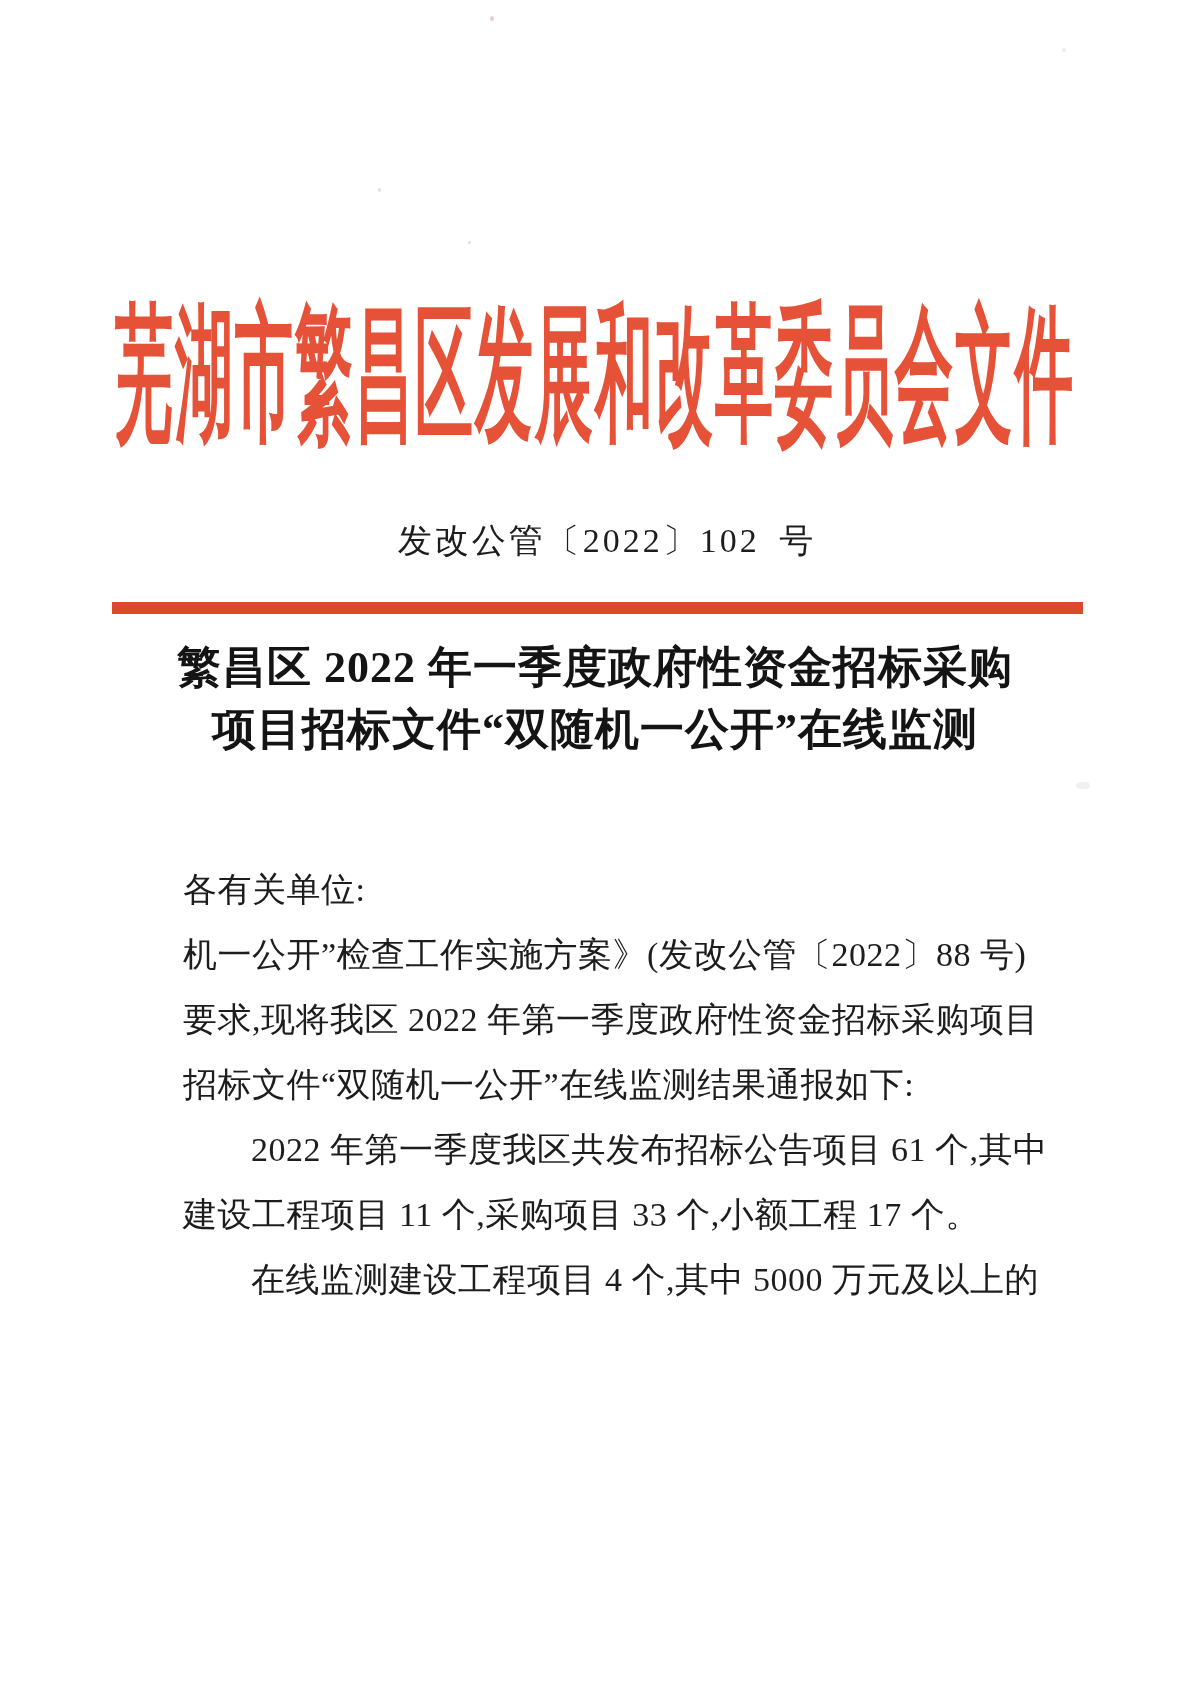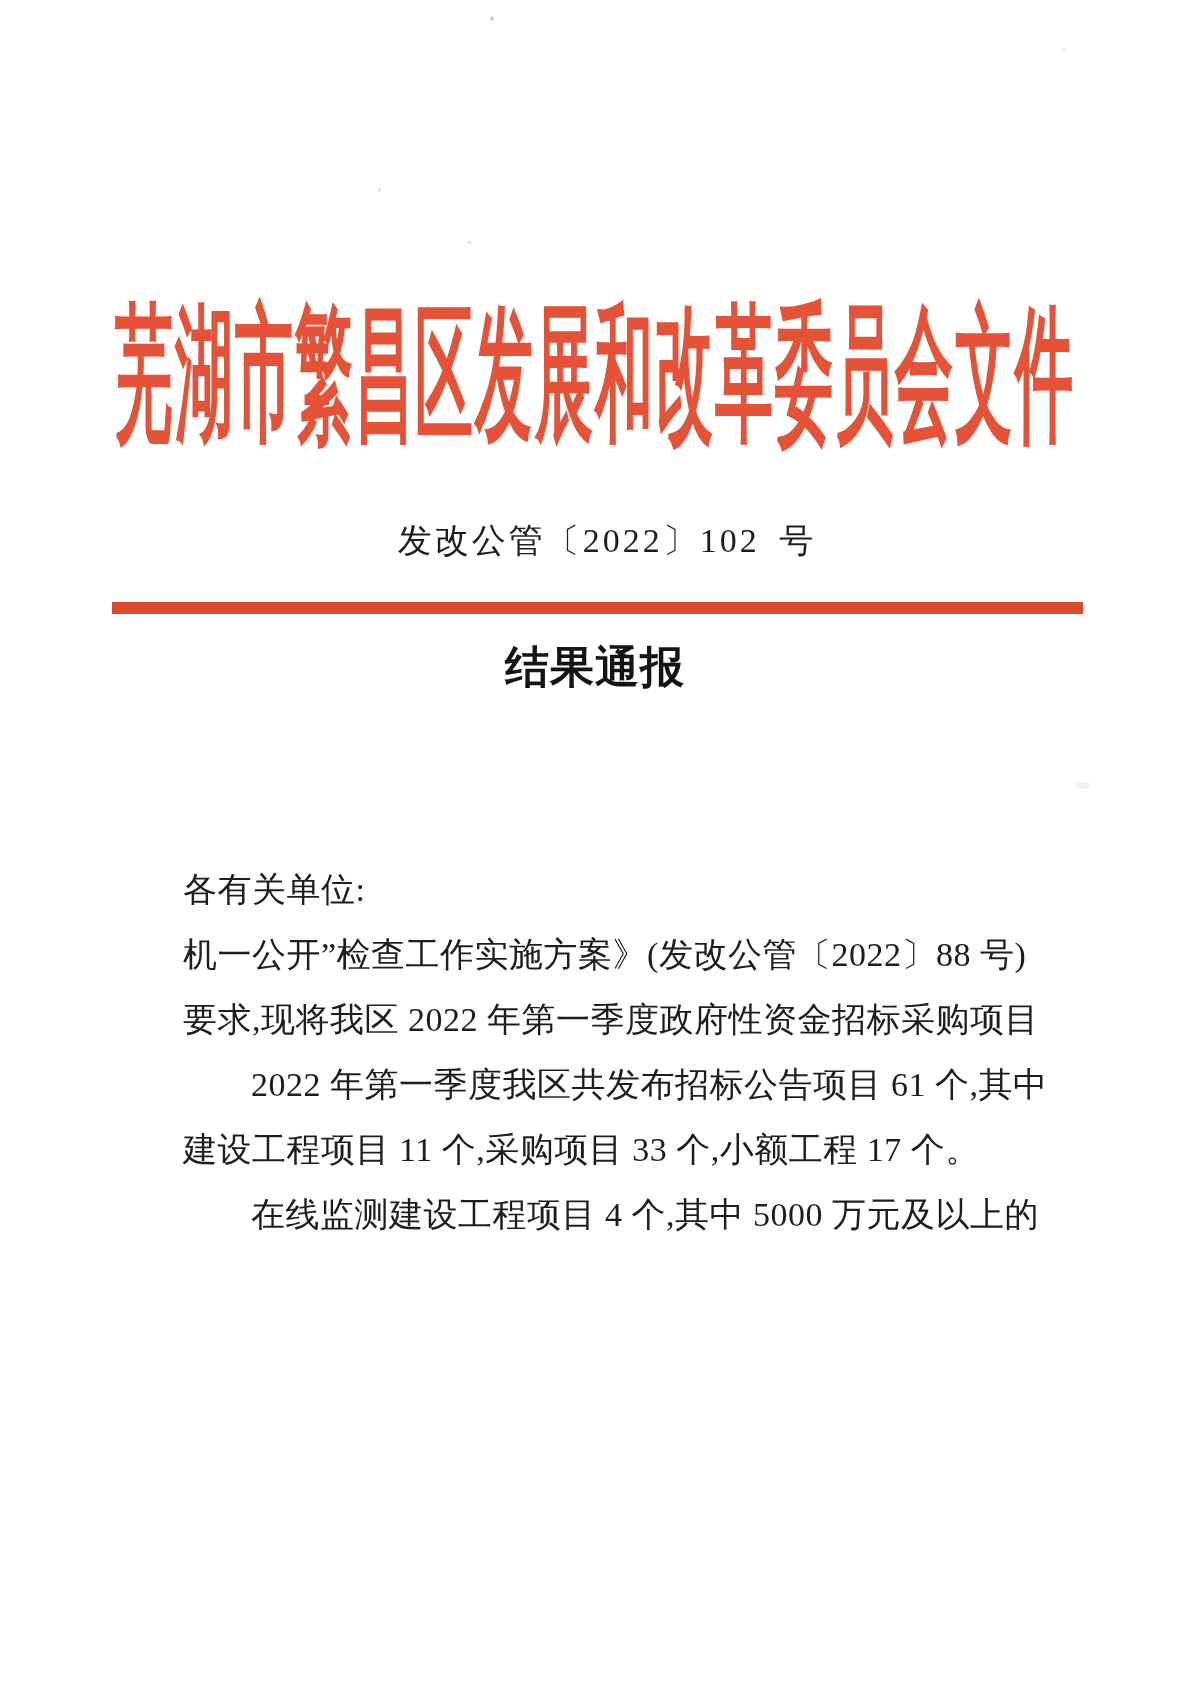--- a/index.html
+++ b/index.html
@@ -112,27 +112,29 @@
   <span class="speck s4"></span>
   <span class="speck s5"></span>
 
   <div class="agency-header" style="color: rgb(230, 82, 56);">芜湖市繁昌区发展和改革委员会文件</div>
 
   <div class="doc-number">发改公管〔2022〕102 号</div>
 
   <div class="red-rule" style="background: rgb(220, 74, 45);"></div>
 
   <div class="doc-title" id="title-lines">
-      <div class="title-line">结果通报</div>
+      <div class="title-line">繁昌区 2022 年一季度政府性资金招标采购</div>
+      <div class="title-line">项目招标文件“双随机一公开”在线监测</div>
     </div>
 
   <div class="body-block" style="color: rgb(29, 29, 29);">
     <div class="body-line">各有关单位:</div>
     <div id="body-lines">
         <div class="body-line">机一公开”检查工作实施方案》(发改公管〔2022〕88 号)</div>
         <div class="body-line">要求,现将我区 2022 年第一季度政府性资金招标采购项目</div>
+        <div class="body-line">招标文件“双随机一公开”在线监测结果通报如下:</div>
         <div class="body-line indent">2022 年第一季度我区共发布招标公告项目 61 个,其中</div>
         <div class="body-line">建设工程项目 11 个,采购项目 33 个,小额工程 17 个。</div>
         <div class="body-line indent">在线监测建设工程项目 4 个,其中 5000 万元及以上的</div>
       </div>
   </div>
 
 </div>
 
 </body></html>

